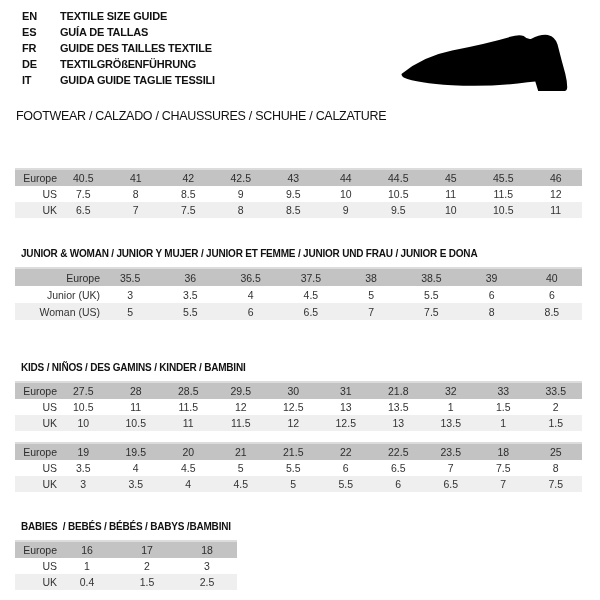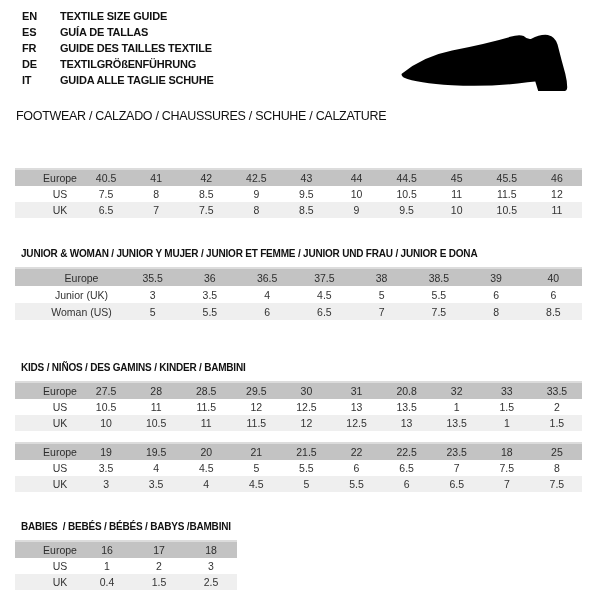--- a/index.html
+++ b/index.html
@@ -28,21 +28,21 @@
   }
   table.size-table{
     width:100%;border-collapse:collapse;table-layout:fixed;
     font-size:10.5px;color:#333;border-top:2px solid #dcdcdc;
   }
   table.size-table td{
     height:16px;padding:0;text-align:center;vertical-align:middle;
     white-space:nowrap;overflow:hidden;
   }
   .sec-junior table.size-table td{height:17px;}
-  table.size-table td.lbl{text-align:center;padding-left:24px;width:42px;}
+  table.size-table td.lbl{text-align:right;padding-left:0;width:42px;}
   .sec-junior table.size-table td.lbl{width:85px;}
   table.size-table tr:first-child td{background:#c3c3c3;color:#2e2e2e;}
   table.size-table tr:nth-child(odd):not(:first-child) td{background:#efefef;}
 </style>
 </head>
 <body>
 
 <div class="lang-block">
   <div class="lang-row">
     <span class="lang-code">EN</span>
@@ -55,21 +55,21 @@
   <div class="lang-row">
     <span class="lang-code">FR</span>
     <span class="lang-label">GUIDE DES TAILLES TEXTILE</span>
   </div>
   <div class="lang-row">
     <span class="lang-code">DE</span>
     <span class="lang-label">TEXTILGRÖßENFÜHRUNG</span>
   </div>
   <div class="lang-row">
     <span class="lang-code">IT</span>
-    <span class="lang-label">GUIDA ALLE TAGLIE SCHUHE</span>
+    <span class="lang-label">GUIDA GUIDE TAGLIE TESSILI</span>
   </div>
 </div>
 
 <div class="shoe">
   <svg width="182" height="60" viewBox="0 0 182 62" xmlns="http://www.w3.org/2000/svg" aria-hidden="true">
     <path fill="#000000" d="
       M 6,42
       Q 28,24 58,18
       Q 94,11 118,4
       Q 127,1 132,3
@@ -183,21 +183,21 @@
   <table class="size-table">
     <tbody>
         <tr>
           <td class="lbl">Europe</td>
           <td>27.5</td>
           <td>28</td>
           <td>28.5</td>
           <td>29.5</td>
           <td>30</td>
           <td>31</td>
-          <td>20.8</td>
+          <td>21.8</td>
           <td>32</td>
           <td>33</td>
           <td>33.5</td>
         </tr>
         <tr>
           <td class="lbl">US</td>
           <td>10.5</td>
           <td>11</td>
           <td>11.5</td>
           <td>12</td>

